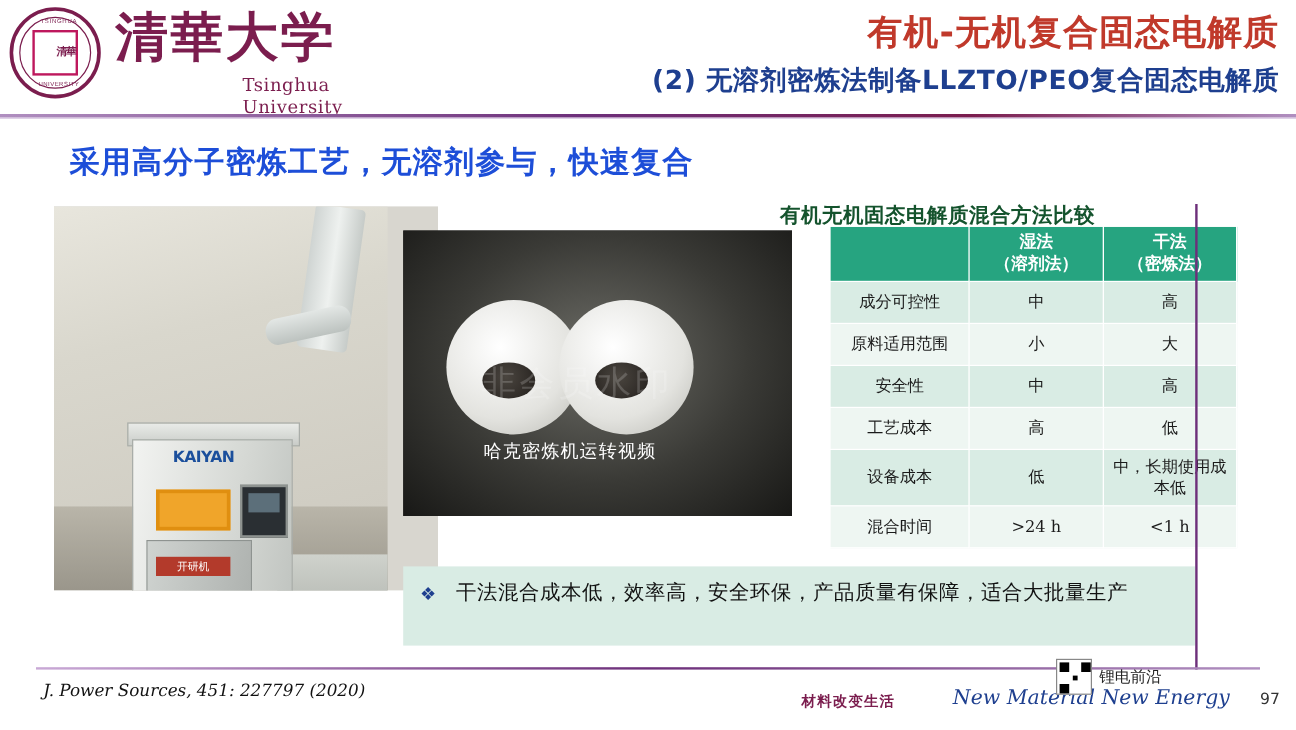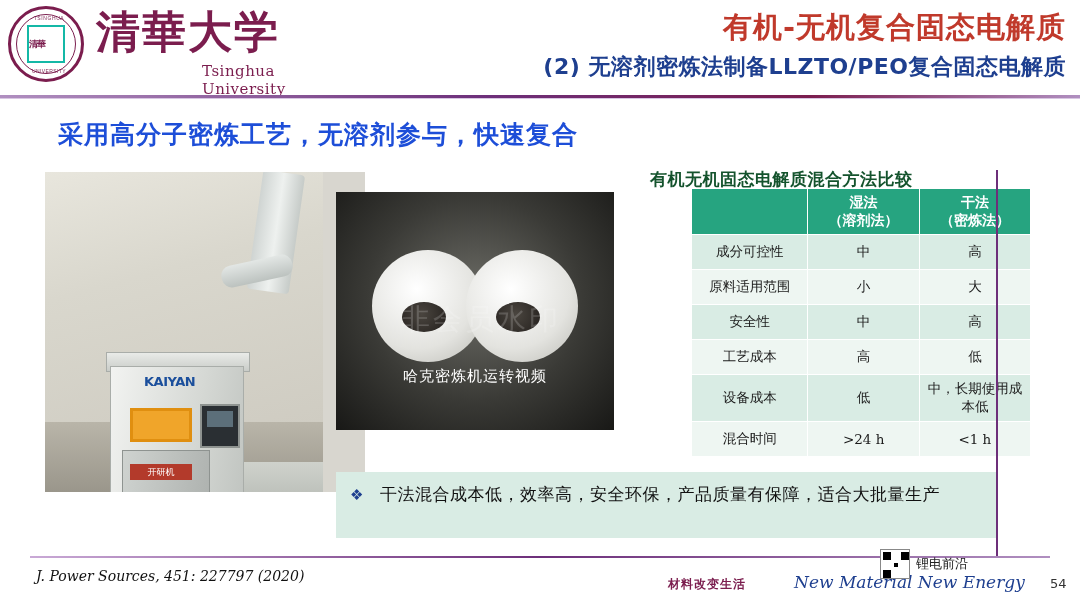--- a/index.html
+++ b/index.html
@@ -6,21 +6,21 @@
   body{width:1080px;height:608px;background:#ffffff;font-family:"Liberation Sans",sans-serif;overflow:hidden;position:relative;}
 
   
   .header{position:absolute;left:0;top:0;width:1080px;height:96px;}
   .logo-wrap{position:absolute;left:6px;top:4px;width:280px;height:82px;}
   .seal{position:absolute;left:2px;top:2px;width:76px;height:76px;border-radius:50%;
         border:3px solid #7b1d4e;box-sizing:border-box;background:#ffffff;}
   .seal .ring{position:absolute;left:5px;top:5px;right:5px;bottom:5px;border-radius:50%;
         border:1px solid #7b1d4e;}
   .seal .inner{position:absolute;left:16px;top:16px;right:16px;bottom:16px;
-        border:2px solid #14b8a6;display:flex;align-items:center;justify-content:flex-start;}
+        border:2px solid #be185d;display:flex;align-items:center;justify-content:flex-end;}
   .seal .inner span{font-family:"DejaVu Serif",serif;color:#7b1d4e;font-size:9px;font-weight:bold;line-height:1;letter-spacing:-1px;}
   .seal .arc-top{position:absolute;left:0;top:6px;width:76px;text-align:center;font-size:5px;color:#7b1d4e;letter-spacing:.6px;}
   .seal .arc-bot{position:absolute;left:0;bottom:5px;width:76px;text-align:center;font-size:5px;color:#7b1d4e;letter-spacing:.4px;}
   .univ-cn{position:absolute;left:90px;top:6px;font-family:"DejaVu Serif",serif;font-size:44px;
         font-weight:bold;color:#7b1d4e;letter-spacing:2px;line-height:1;}
   .univ-en{position:absolute;left:196px;top:58px;font-family:"DejaVu Serif",serif;font-size:15px;
         color:#7b1d4e;letter-spacing:.5px;}
   .title1{position:absolute;right:14px;top:8px;font-family:"DejaVu Sans",sans-serif;font-weight:bold;
         font-size:29px;color:#c0392b;letter-spacing:1px;white-space:nowrap;}
   .title2{position:absolute;right:14px;top:52px;font-family:"DejaVu Sans",sans-serif;font-weight:bold;
@@ -58,21 +58,21 @@
   .m-panel .scr{position:absolute;left:5px;top:5px;right:5px;height:16px;background:#5c6f7a;}
   .m-grey{position:absolute;left:22px;top:98px;width:86px;height:54px;
         background:linear-gradient(100deg,#cfd3d0,#aeb2af);border:1px solid #8e9390;}
   .m-red{position:absolute;left:30px;top:112px;width:62px;height:16px;background:#b33a2b;
         color:#fff;font-size:9px;text-align:center;line-height:16px;}
   .ph-table{position:absolute;left:186px;top:290px;width:92px;height:70px;
         background:linear-gradient(180deg,#cfd2cc,#a9ada7);}
   .ph-plug{position:absolute;left:168px;top:196px;width:26px;height:22px;background:#e7e9e6;border:1px solid #b3b6b2;}
 
   
-  .video{position:absolute;left:336px;top:192px;width:278px;height:238px;background:#1d1d1b;overflow:hidden;}
+  .video{position:absolute;left:336px;top:192px;width:324px;height:238px;background:#1d1d1b;overflow:hidden;}
   .v-inner{position:absolute;left:0;top:0;right:0;bottom:0;
         background:radial-gradient(ellipse at 50% 45%, #6e6e68 0%, #3a3a36 55%, #181816 100%);}
   .blob{position:absolute;top:58px;width:112px;height:112px;border-radius:50%;
         background:radial-gradient(circle at 40% 35%,#ffffff,#e3e3df 60%,#b9b9b3 100%);}
   .blob.l{left:36px;}
   .blob.r{left:130px;}
   .blob .dark{position:absolute;left:30px;top:52px;width:44px;height:30px;border-radius:50%;
         background:radial-gradient(circle at 45% 40%,#4a453f,#231f1c);}
   .watermark{position:absolute;left:50px;top:108px;width:190px;text-align:center;font-size:29px;
         color:rgba(255,255,255,.18);font-family:"DejaVu Sans",sans-serif;letter-spacing:3px;}
@@ -233,17 +233,17 @@
 <div class="bullet">
   <span class="dia">❖</span>
   <p>干法混合成本低，效率高，安全环保，产品质量有保障，适合大批量生产</p>
 </div>
 
 <div class="vrule"></div>
 <div class="frule"></div>
 <div class="ref">J. Power Sources, 451: 227797 (2020)</div>
 <div class="slogan-cn">材料改变生活</div>
 <div class="slogan-en">New Material New Energy</div>
-<div class="pageno">54</div>
+<div class="pageno">97</div>
 <div class="badge">
   <div class="qr"></div>
   <span class="btxt">锂电前沿</span>
 </div>
 
 </body></html>

